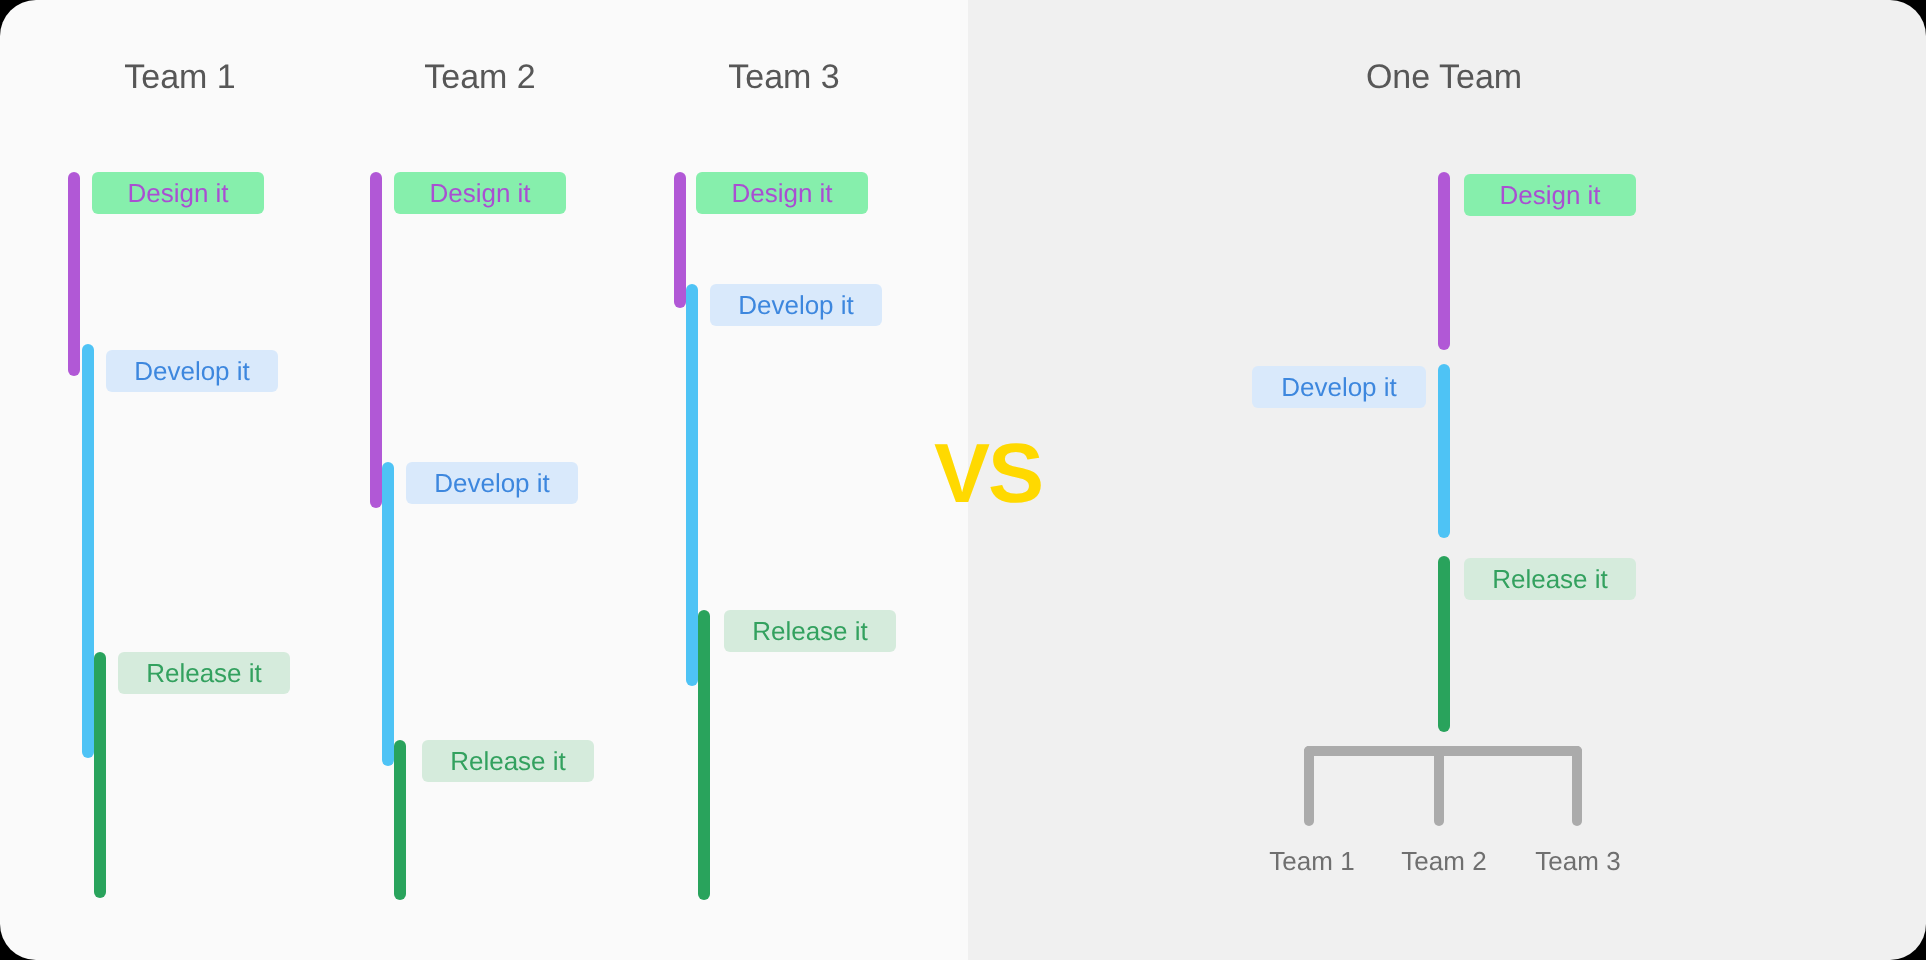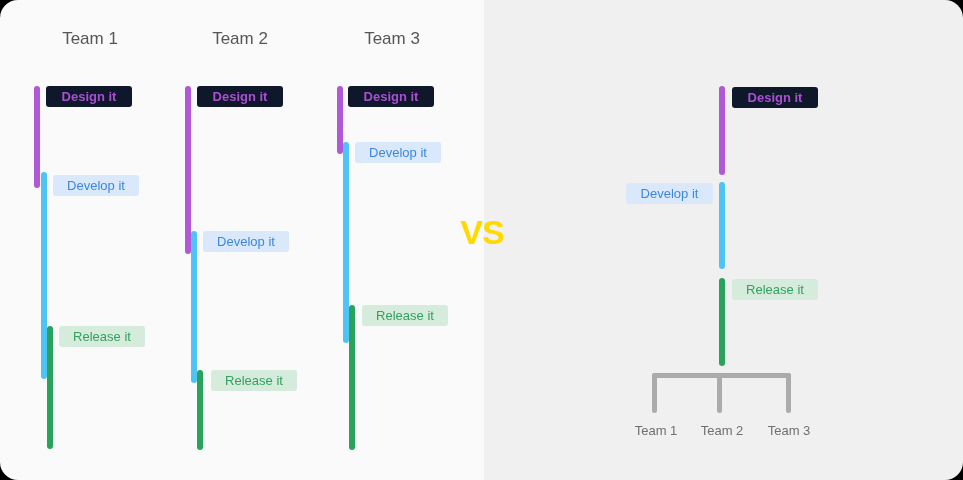--- a/index.html
+++ b/index.html
@@ -7,39 +7,40 @@
   .canvas{position:absolute;inset:0;width:963px;height:480px;border-radius:18px;overflow:hidden;}
   .panel{position:absolute;top:0;height:480px;}
   .panel-left{left:0;width:484px;background:#fafafa;}
   .panel-right{left:484px;width:479px;background:#f0f0f0;}
   .col-title{position:absolute;font-size:17px;color:#575757;text-align:center;height:20px;line-height:20px;}
   .bar{position:absolute;width:6px;border-radius:3px;}
   .bar-design{background:#b158d6;}
   .bar-develop{background:#4ec3f5;}
   .bar-release{background:#29a35c;}
   .chip{position:absolute;height:21px;width:86px;line-height:21px;border-radius:3px;font-size:13px;text-align:center;}
-  .chip-design{background:#0f172a;color:#a94fd2;font-weight:bold;}
+  .chip-design{background:#86efac;color:#a94fd2;}
   .chip-develop{background:#d9e9fb;color:#3d87de;}
   .chip-release{background:#d5ebdc;color:#33a15f;}
-  .vs{position:absolute;left:432px;top:213px;width:100px;text-align:center;font-size:34px;font-weight:800;color:#ffd900;letter-spacing:-1px;}
+  .vs{position:absolute;left:444px;top:213px;width:100px;text-align:center;font-size:42px;font-weight:800;color:#ffd900;letter-spacing:-1px;}
   .bracket-part{position:absolute;background:#ababab;border-radius:2.5px;}
   .bracket-h{left:652px;top:373px;width:139px;height:5px;}
   .bracket-tick{width:5px;height:40px;top:373px;}
   .bracket-label{position:absolute;top:423px;width:80px;text-align:center;font-size:13px;color:#6f6f6f;height:16px;line-height:16px;}
 </style>
 </head>
 <body>
 
 <div class="canvas">
   <div class="panel panel-left"></div>
   <div class="panel panel-right"></div>
 
   <div class="col-title" style="left:40px;top:29px;width:100px;">Team 1</div>
   <div class="col-title" style="left:190px;top:29px;width:100px;">Team 2</div>
   <div class="col-title" style="left:342px;top:29px;width:100px;">Team 3</div>
+  <div class="col-title" style="left:652px;top:29px;width:140px;">One Team</div>
 
   <div class="bar bar-design" style="left:34px;top:86px;height:102px;"></div>
   <div class="chip chip-design" style="left:46px;top:86px;">Design it</div>
   <div class="bar bar-develop" style="left:41px;top:172px;height:207px;"></div>
   <div class="chip chip-develop" style="left:53px;top:175px;">Develop it</div>
   <div class="bar bar-release" style="left:47px;top:326px;height:123px;"></div>
   <div class="chip chip-release" style="left:59px;top:326px;">Release it</div>
 
   <div class="bar bar-design" style="left:185px;top:86px;height:168px;"></div>
   <div class="chip chip-design" style="left:197px;top:86px;">Design it</div>

